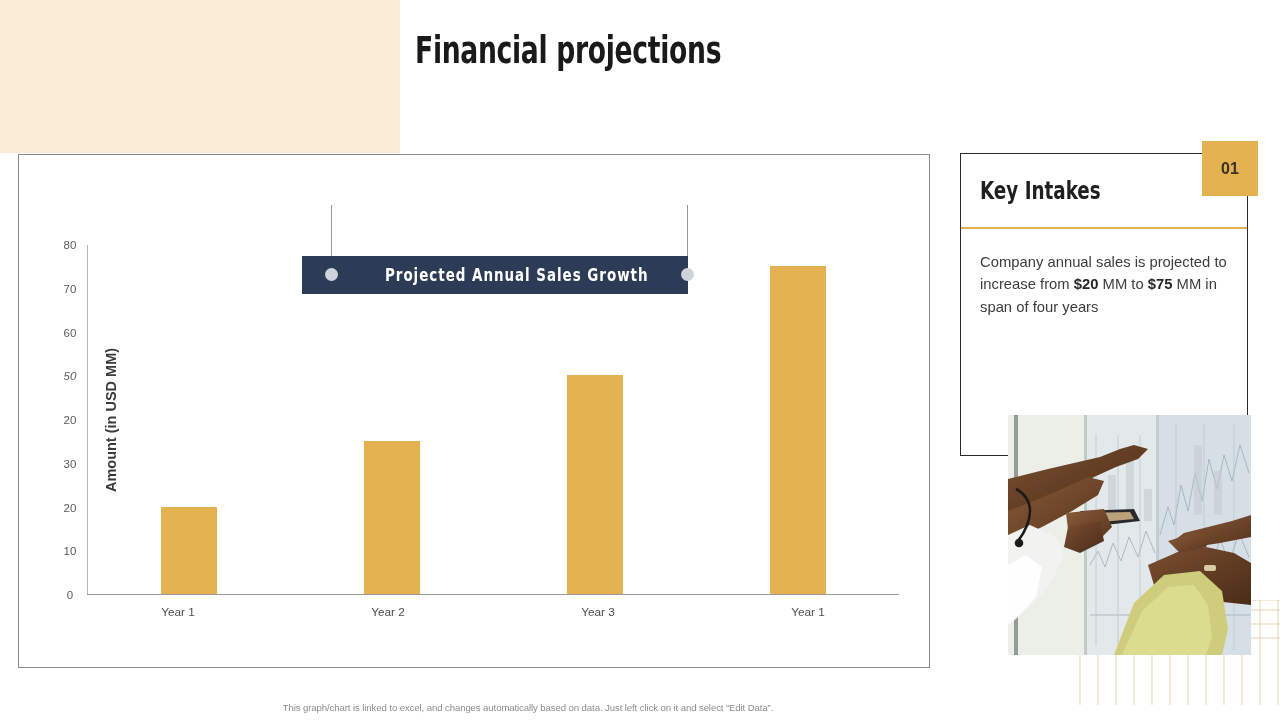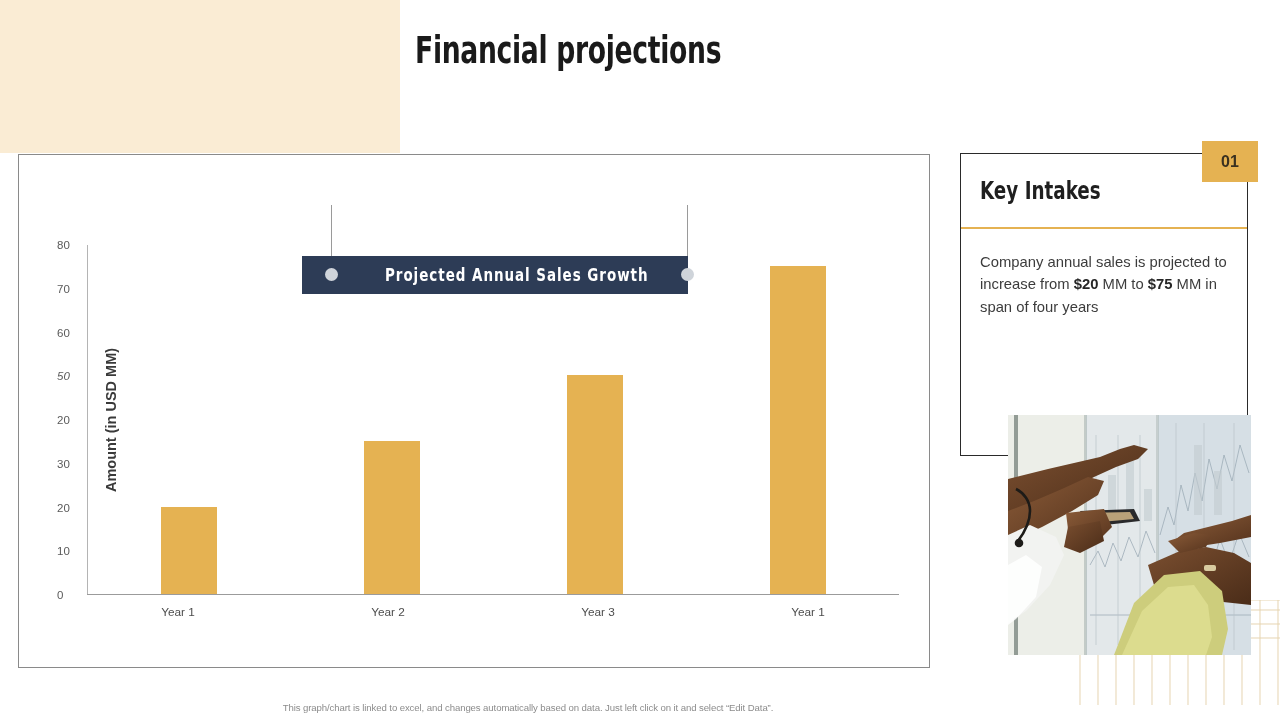--- a/index.html
+++ b/index.html
@@ -135,21 +135,21 @@
     position: absolute;
     left: -30px; top: 0;
     width: 26px; height: 100%;
   }
   .y-tick {
     position: absolute;
     right: 0;
     transform: translateY(-50%);
     font-size: 11.5px;
     color: #5a5a5a;
-    text-align: left;
+    text-align: center;
     width: 100%;
   }
   .axis-line-y {
     position: absolute;
     left: 0; top: 0;
     width: 1px; height: 100%;
     background: #b4b4b4;
   }
   .axis-line-x {
     position: absolute;
@@ -212,21 +212,21 @@
     font-weight: 700;
     color: #1f1f1f;
     margin-left: 19px;
     transform: scaleX(0.85);
     transform-origin: left center;
     white-space: nowrap;
   }
   .key-badge {
     position: absolute;
     right: -11px; top: -13px;
-    width: 56px; height: 41px;
+    width: 56px; height: 55px;
     background: #e5b252;
     display: flex;
     align-items: center;
     justify-content: center;
     font-size: 16px;
     font-weight: 700;
     color: #3a3120;
   }
   .key-body {
     padding: 22px 19px 0 19px;

